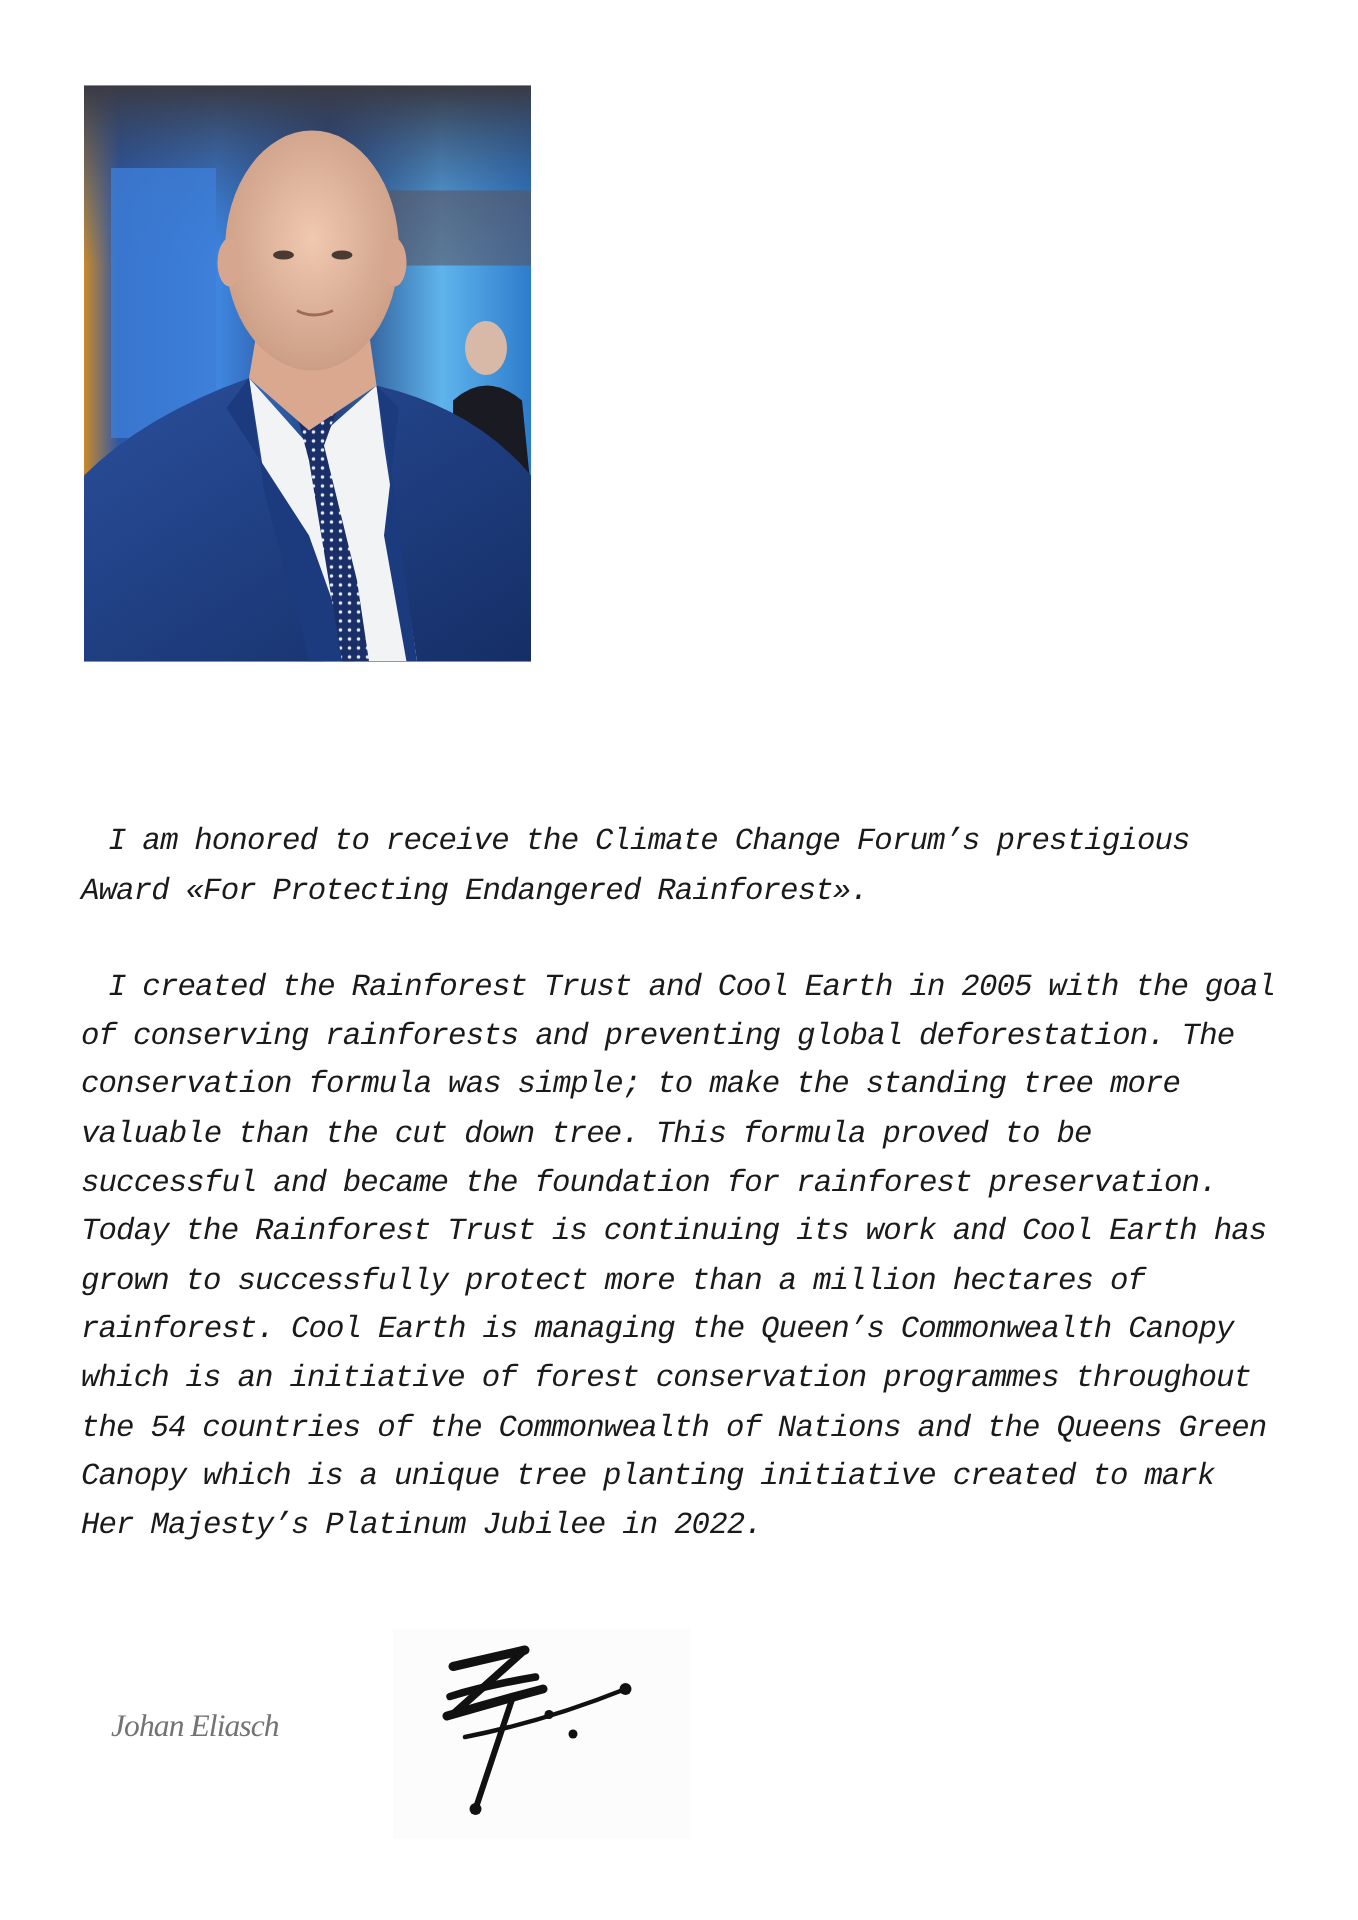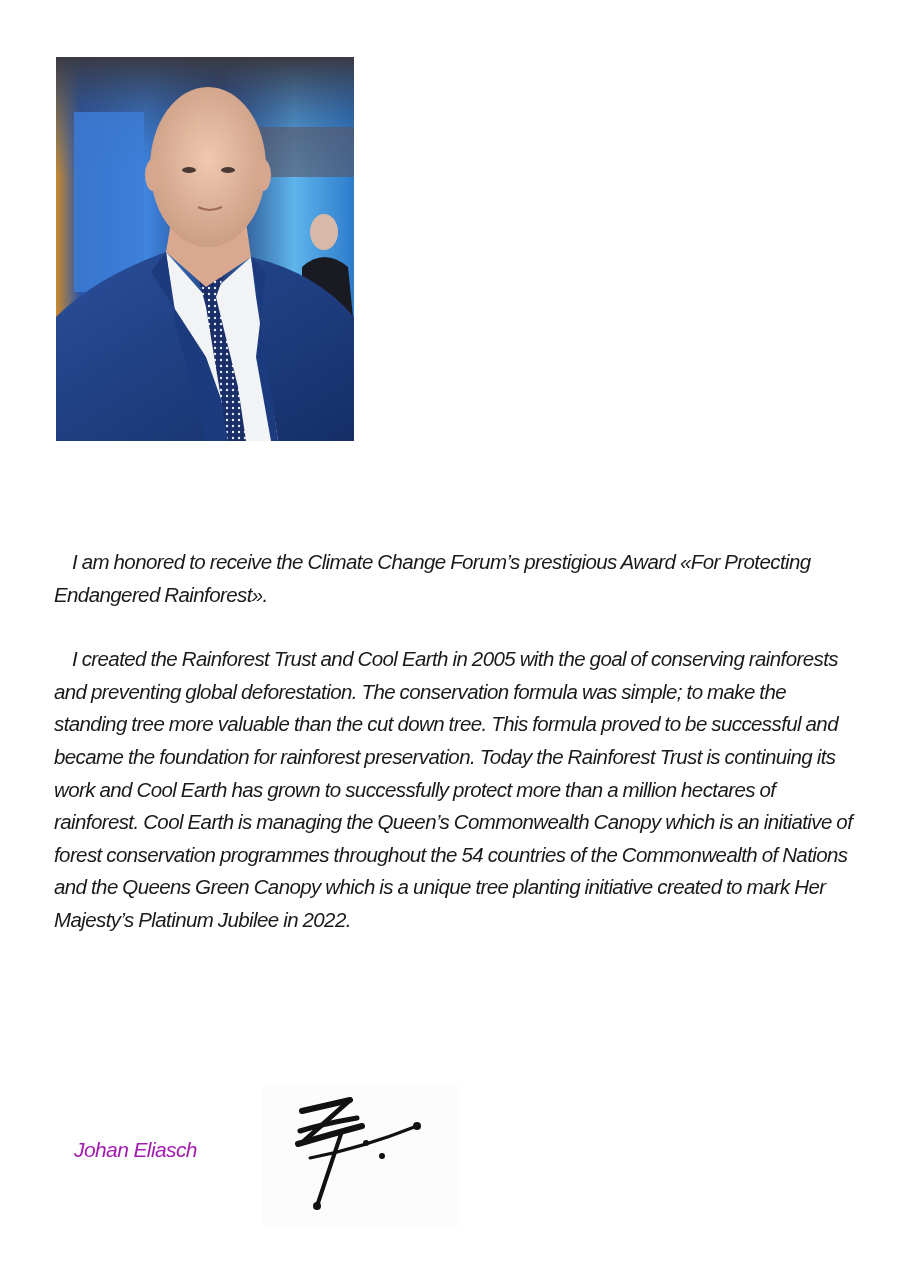--- a/index.html
+++ b/index.html
@@ -4,29 +4,29 @@
 <style>
   html, body { margin: 0; padding: 0; background: #ffffff; }
   body { width: 905px; height: 1280px; position: relative; overflow: hidden; }
   .photo {
     position: absolute; left: 56px; top: 57px; width: 298px; height: 384px;
     overflow: hidden; background: #1a3f8a;
   }
   .photo svg { display: block; width: 100%; height: 100%; }
   .letter {
     position: absolute; left: 54px; top: 546px; width: 800px;
-    font-family: Liberation Sans, sans-serif; font-style: italic;
+    font-family: Liberation Mono, monospace; font-style: italic;
     font-size: 20.5px; line-height: 32.6px; color: #1a1a1a;
     letter-spacing: -0.6px; word-spacing: -0.5px;
   }
   .letter p { margin: 0 0 32px 0; text-indent: 18px; }
   .signer {
     position: absolute; left: 74px; top: 1138px;
-    font-family: Liberation Sans, sans-serif; font-style: italic; font-size: 21px;
-    color: #a21caf; letter-spacing: -0.6px;
+    font-family: Liberation Serif, serif; font-style: italic; font-size: 21px;
+    color: #737373; letter-spacing: -0.6px;
   }
   .signature {
     position: absolute; left: 262px; top: 1086px; width: 198px; height: 140px;
     background: #fcfcfc;
   }
   .signature svg { width: 100%; height: 100%; display: block; }
 </style>
 </head>
 <body>
 

